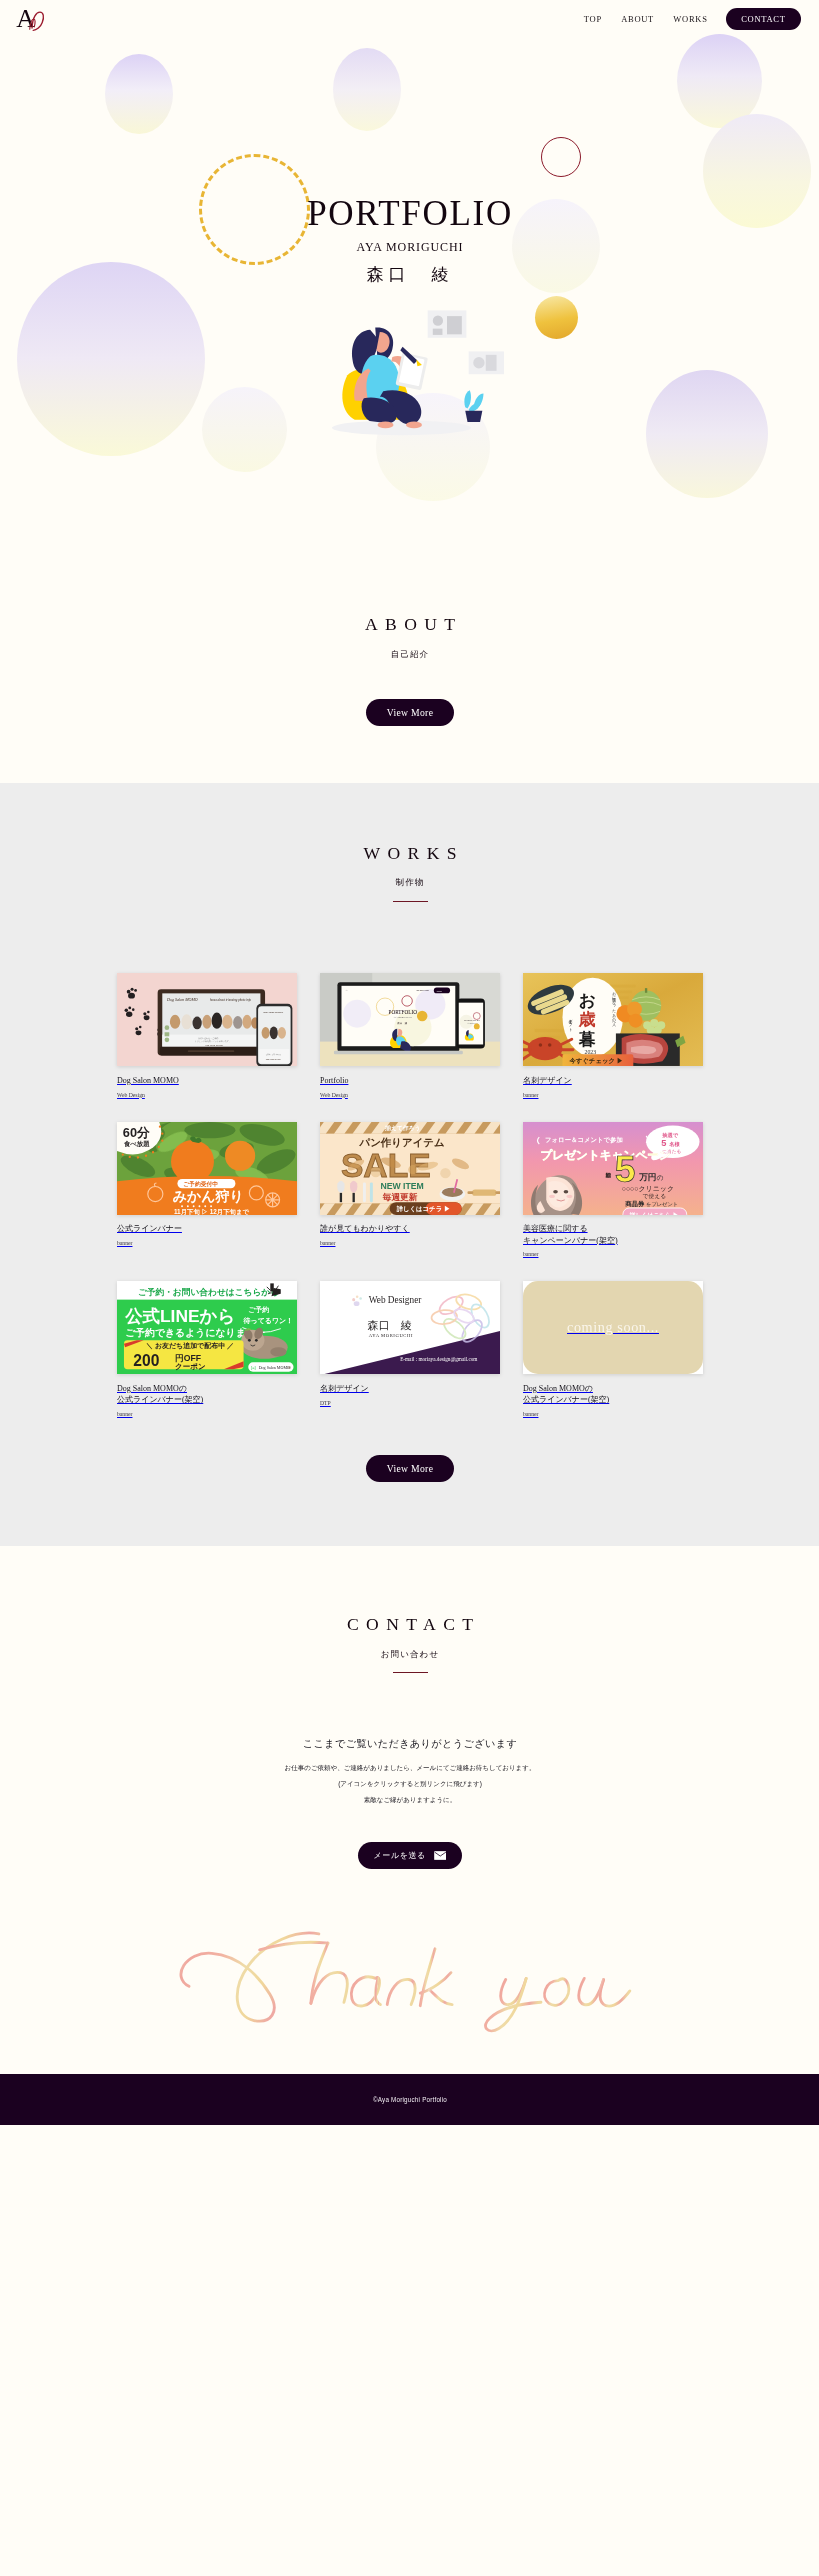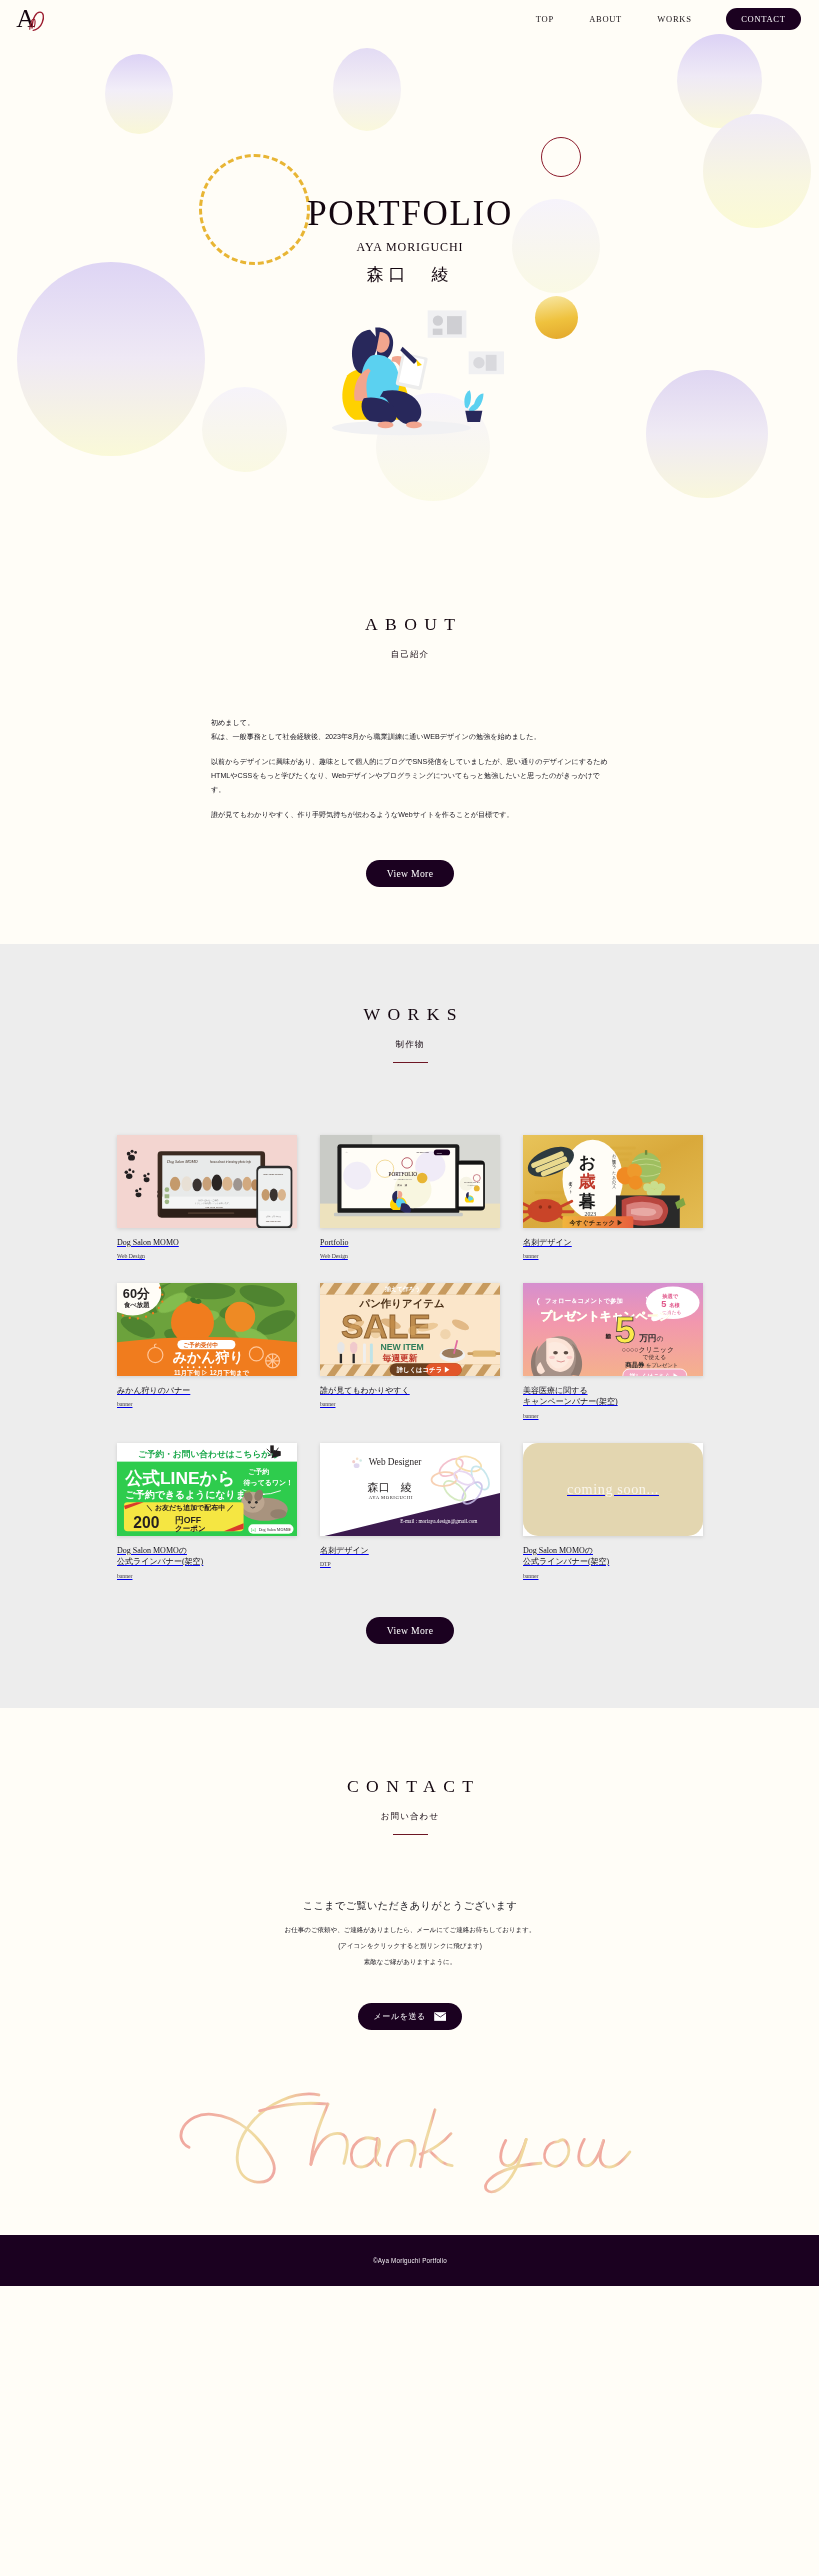--- a/index.html
+++ b/index.html
@@ -11,21 +11,21 @@
     -webkit-font-smoothing:antialiased;
   }
 
   
   .header{
     position:absolute;top:0;left:0;width:820px;height:38px;
     display:flex;align-items:center;justify-content:space-between;
     padding:0 19.4px 0 15px;z-index:60;
   }
   .logo{position:relative;width:42px;height:32px;display:block;}
-  .nav{display:flex;align-items:center;gap:16px;}
+  .nav{display:flex;align-items:center;gap:0;}
   .nav-item{
     font-family:"Liberation Serif","DejaVu Serif",serif;
     font-size:8.5px;letter-spacing:0.7px;color:#1a1419;
     text-decoration:none;padding:0 9.7px;cursor:pointer;
   }
   .contact-btn{
     background:#1B0120;color:#fff;border:none;border-radius:12.5px;
     font-family:"Liberation Serif","DejaVu Serif",serif;
     font-size:8.5px;letter-spacing:0.7px;
     padding:6.3px 15px;margin-left:9px;cursor:pointer;
@@ -201,26 +201,20 @@
     <path d="M268 180 C274 170, 284 166, 290 168 C286 178, 278 184, 270 184 Z" fill="#5BD1F0"></path>
     <path d="M262 182 L292 182 L288 202 L266 202 Z" fill="#28285B"></path>
   </svg>
 </section>
 
 <section class="about">
   <div class="sec-head">
     <div class="sec-en">ABOUT</div>
     <div class="sec-jp">自己紹介</div>
   </div>
-  <div class="about-body">
-    <p style="white-space:pre-line;">初めまして。
-私は、一般事務として社会経験後、2023年8月から職業訓練に通いWEBデザインの勉強を始めました。</p>
-    <p>以前からデザインに興味があり、趣味として個人的にブログでSNS発信をしていましたが、思い通りのデザインにするためHTMLやCSSをもっと学びたくなり、Webデザインやプログラミングについてもっと勉強したいと思ったのがきっかけです。</p>
-    <p>誰が見てもわかりやすく、作り手野気持ちが伝わるようなWebサイトを作ることが目標です。</p>
-  </div>
   <button class="btn-pill">View More</button>
 </section>
 
 <section class="works">
   <div class="sec-head">
     <div class="sec-en">WORKS</div>
     <div class="sec-jp">制作物</div>
     <div class="sec-rule"></div>
   </div>
 
@@ -477,21 +471,21 @@
               <circle cx="62" cy="54" r="2"></circle>
               <circle cx="50" cy="60" r="2"></circle>
             <circle cx="36" cy="63" r="2"></circle>
               <circle cx="22" cy="62" r="2"></circle>
               <circle cx="10" cy="58" r="2"></circle>
           </g>
           <text x="10" y="28" font-family="Liberation Sans, sans-serif" font-size="22" font-weight="bold" fill="#231f20">60分</text>
           <text x="12" y="44" font-family="Liberation Sans, sans-serif" font-size="11" font-weight="bold" fill="#231f20">食べ放題</text>
         </svg>
       </div>
-      <div class="card-title" style="white-space:pre-line;">みかん狩りのバナー</div>
+      <div class="card-title" style="white-space:pre-line;">公式ラインバナー</div>
       <div class="card-tag">banner</div>
     </a>
 
     <a class="card" href="#">
       <div class="thumb">
         <svg width="100%" height="100%" viewBox="0 0 310 164" preserveAspectRatio="xMidYMid slice">
           <rect width="310" height="164" fill="#FBE6CA"></rect>
           <g fill="#C79A5E">
             <rect x="0" y="0" width="310" height="22"></rect>
             <rect x="0" y="142" width="310" height="22"></rect>

